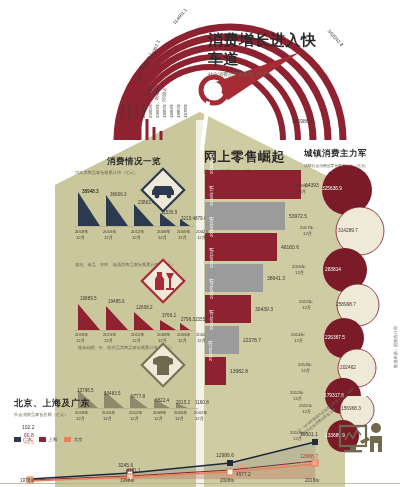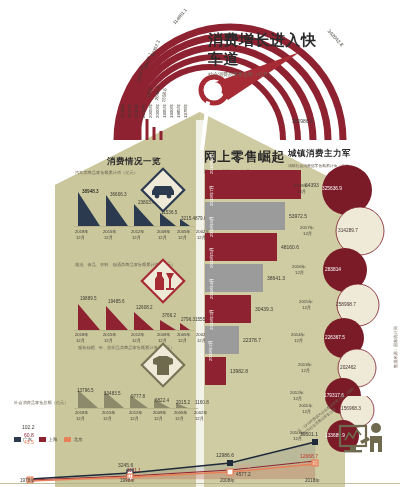--- a/index.html
+++ b/index.html
@@ -233,21 +233,21 @@
 
     <div class="abs" style="left:0;top:156px;width:34px;height:28px;background:#9b9b9b"></div>
     <div class="abs rot90" style="left:4px;top:160px;font-size:4.4px;color:#ffffff;transform:rotate(-90deg);transform-origin:0 0;width:25px">2019年3月</div>
     <div class="abs" style="left:38px;top:167px;font-size:5px;color:#3d3a33">22378.7</div>
 
     <div class="abs" style="left:0;top:187px;width:21px;height:28px;background:#8e2230"></div>
     <div class="abs rot90" style="left:3px;top:191px;font-size:4.4px;color:#ffffff;transform:rotate(-90deg);transform-origin:0 0;width:25px">2019年2月</div>
     <div class="abs" style="left:25px;top:198px;font-size:5px;color:#3d3a33">13982.8</div>
   </div>
 
-  <div class="abs" style="left:288px;top:148px;width:95px">
+  <div class="abs" style="left:304px;top:148px;width:95px">
     <div class="ttl" style="font-size:8.5px">城镇消费主力军</div>
     <div class="sub" style="font-size:3.8px;margin-top:3px">城镇社会消费品零售额累计值（亿元）</div>
   </div>
 
   <svg class="abs" style="left:290px;top:165px" width="110" height="255">
     <circle cx="57" cy="25" r="25" fill="#7b1b28"></circle>
     <circle cx="70" cy="66" r="24" fill="#efe9d8" stroke="#7b1b28" stroke-width="0.8"></circle>
     <circle cx="55" cy="105" r="22" fill="#7b1b28"></circle>
     <circle cx="68" cy="140" r="21" fill="#efe9d8" stroke="#7b1b28" stroke-width="0.8"></circle>
     <circle cx="54" cy="173" r="20" fill="#7b1b28"></circle>
@@ -290,20 +290,21 @@
   <div class="abs" style="left:341px;top:406px;font-size:4.8px;color:#4a3530">156968.3</div>
   <div class="abs" style="left:299px;top:403px;font-size:4.3px;color:#3d3a33">2011年</div>
   <div class="abs" style="left:302px;top:409px;font-size:4.3px;color:#3d3a33">12月</div>
   <div class="abs" style="left:325px;top:433px;font-size:4.8px;color:#ffffff">133689.9</div>
   <div class="abs" style="left:290px;top:430px;font-size:4.3px;color:#3d3a33">2010年</div>
   <div class="abs" style="left:293px;top:436px;font-size:4.3px;color:#3d3a33">12月</div>
 
   <div class="abs rot90" style="left:393px;top:368px;font-size:4.2px;color:#6a6353;transform:rotate(-90deg);transform-origin:0 0;white-space:nowrap">数据来源：国家统计局</div>
 
   <div class="abs" style="left:14px;top:398px;width:100px">
+    <div class="ttl" style="font-size:9px;line-height:1.3">北京、上海及广东</div>
     <div class="sub" style="font-size:4.2px;margin-top:2px">社会消费品零售总额（亿元）</div>
   </div>
 
   <div class="abs" style="left:14px;top:437px;display:flex;gap:7px;align-items:center">
     <span style="display:inline-flex;align-items:center;gap:2px">
       <span style="width:7px;height:5px;background:#2b3a4f;display:inline-block"></span>
       <span style="font-size:4.6px;color:#3d3a33">广东</span>
     </span>
     <span style="display:inline-flex;align-items:center;gap:2px">
       <span style="width:7px;height:5px;background:#8e2230;display:inline-block"></span>

